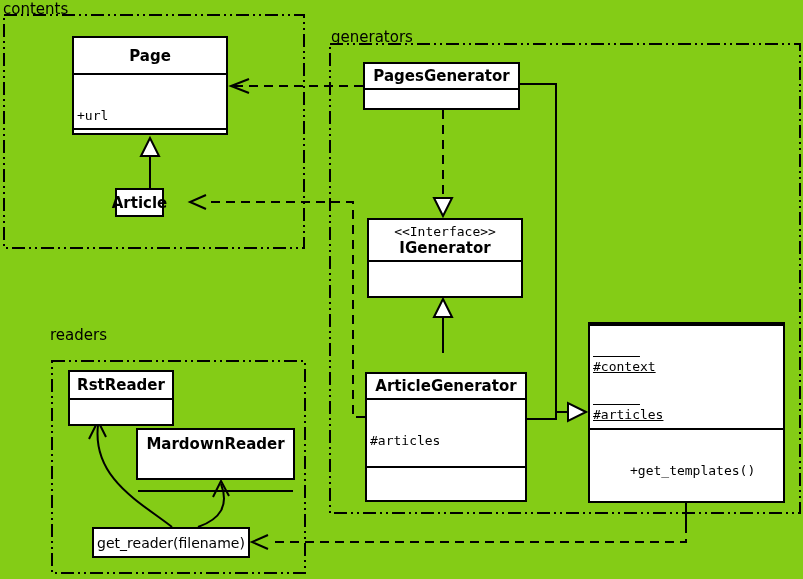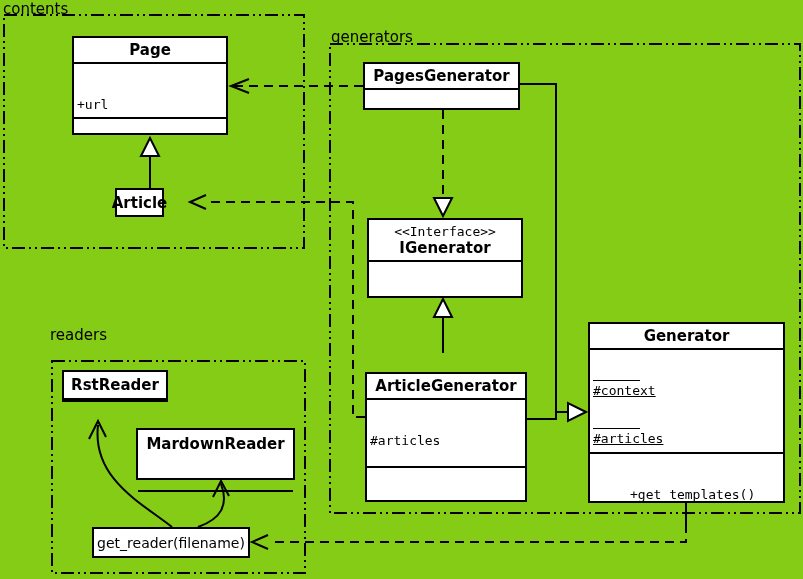--- a/index.html
+++ b/index.html
@@ -85,21 +85,21 @@
 
     <path class="ln-solid" d="M198,527 C221,519 229,505 221,484"></path>
     <polyline class="arrow-open" points="213,497 221,481 229,496"></polyline>
   </svg>
 
   <div class="pkg-label" style="left:3px; top:1px;">contents</div>
   <div class="pkg-label" style="left:331px; top:29px;">generators</div>
   <div class="pkg-label" style="left:50px; top:327px;">readers</div>
 
   <div class="clsbox" style="left:72px; top:36px; width:156px; height:99px;">
-    <div class="cls-title" style="height:24px;">Page</div>
+    <div class="cls-title" style="height:35px;">Page</div>
     <div class="comp" style="height:51px;">
       <div>+url</div>
       
       
     </div>
     <div class="comp grow">
       
     </div>
   </div>
 
@@ -133,37 +133,36 @@
       
       
     </div>
     <div class="comp grow">
       
       
     </div>
   </div>
 
   <div class="clsbox" style="left:588px; top:322px; width:197px; height:181px;">
-    <div class="cls-title" style="height:24px;">Generator</div>
     <div class="comp" style="height:100px;text-decoration:underline;">
       <div>#context</div>
       <div>#articles</div>
       
       
       
       
     </div>
     <div class="comp grow">
       <div>+get_templates()</div>
       
       
     </div>
   </div>
 
-  <div class="clsbox" style="left:62px; top:370px; width:106px; height:32px;">
+  <div class="clsbox" style="left:68px; top:370px; width:106px; height:56px;justify-content:center;">
     <div class="cls-title" style="height:26px;">RstReader</div>
     <div class="comp grow">
       
     </div>
   </div>
 
   <div class="clsbox" style="left:136px; top:428px; width:159px; height:52px;gap:32px;">
     <div class="cls-title" style="height:28px;">MardownReader</div>
     <div class="comp grow">
       

